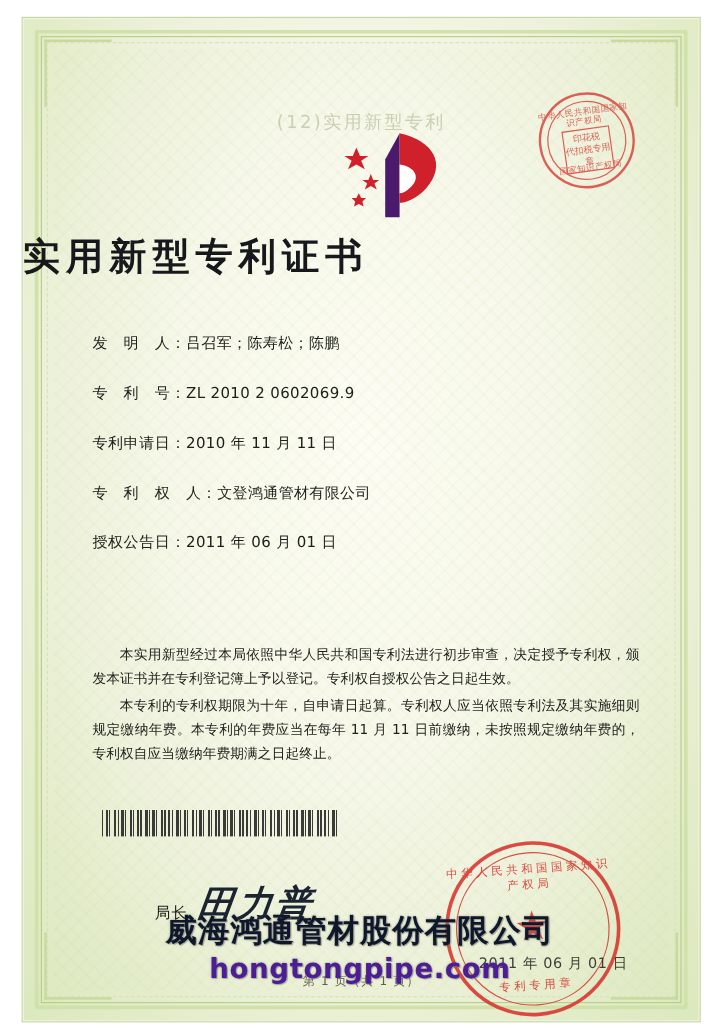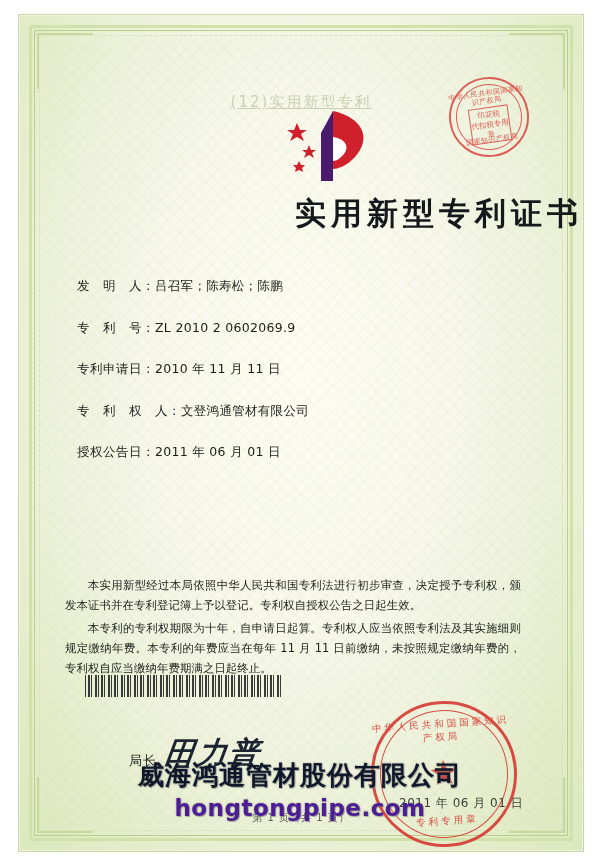--- a/index.html
+++ b/index.html
@@ -100,21 +100,20 @@
   .masthead {
     position: absolute;
     left: 0;
     right: 0;
     top: 78px;
     text-align: center;
     font-size: 15px;
     color: #a9b089;
     letter-spacing: 2px;
     opacity: .55;
-    text-decoration: underline;
   }
 
   
   .logo {
     position: absolute;
     left: 258px;
     top: 92px;
     width: 110px;
     height: 78px;
   }
@@ -158,21 +157,21 @@
     line-height: 1.35;
     padding: 2px 0;
     text-align: center;
   }
 
   
   .title {
     position: absolute;
     left: 0; right: 0;
     top: 178px;
-    text-align: right;
+    text-align: left;
     font-family: "DejaVu Serif", "Liberation Serif", serif;
     font-size: 31px;
     font-weight: bold;
     color: #16181c;
     letter-spacing: 5px;
   }
 
   
   .fields {
     position: absolute;
@@ -186,25 +185,24 @@
     line-height: 1.4;
     margin-bottom: 24px;
     white-space: nowrap;
   }
   .field .k { letter-spacing: .5px; }
   .field .v { letter-spacing: .3px; }
 
   
   .paras {
     position: absolute;
-    left: 46px;
+    left: 58px;
     top: 520px;
     width: 456px;
     color: #1d1f1a;
-    margin-top: 40px;
   }
   .para {
     font-size: 11.4px;
     line-height: 1.78;
     text-align: justify;
     text-indent: 2em;
     margin: 0 0 2px 0;
     letter-spacing: .1px;
   }
 

